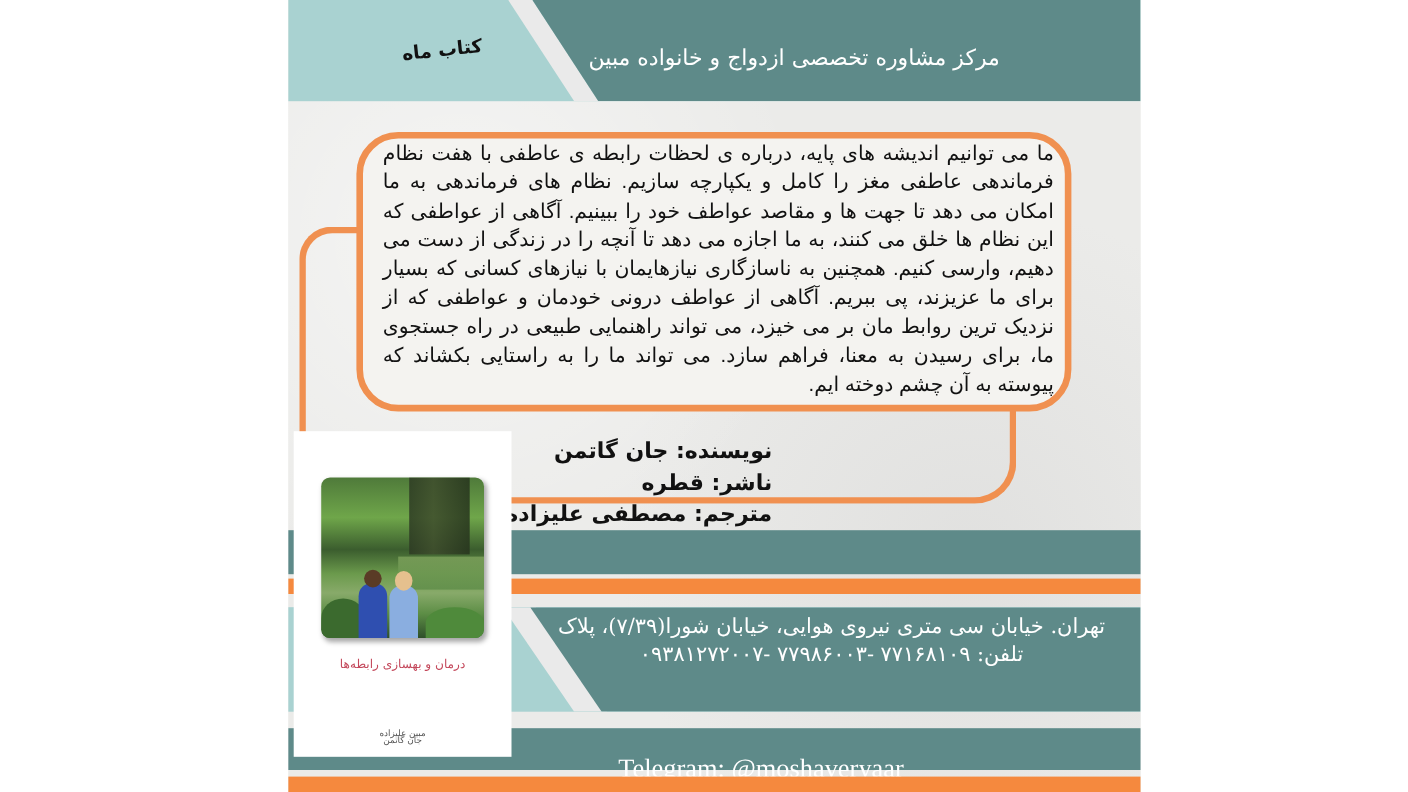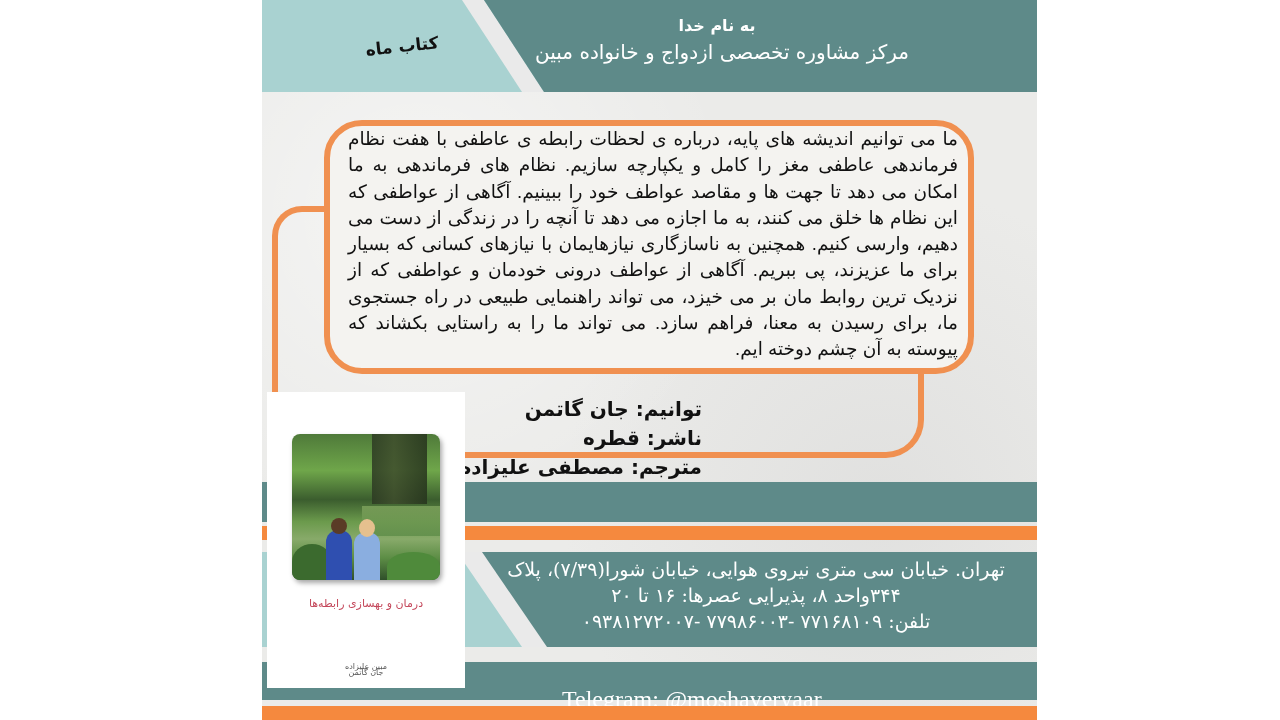--- a/index.html
+++ b/index.html
@@ -56,47 +56,45 @@
   .cover-translator { position: absolute; left: 0; top: 270px; width: 198px; text-align: center; color: #555; font-size: 8px; direction: rtl; }
 </style>
 </head>
 <body>
 
 <div class="poster">
 
   <div class="header-light"></div>
   <div class="header-white-strip"></div>
   <div class="header-dark"></div>
-  <div class="header-sub">به نام خدا</div>
   <div class="header-title">مرکز مشاوره تخصصی ازدواج و خانواده مبین</div>
   <div class="book-of-month">کتاب ماه</div>
 
   <div class="box-back-left"></div>
   <div class="box-back"></div>
   <div class="box-main"></div>
   <div class="box-text">ما می توانیم اندیشه های پایه، درباره ی لحظات رابطه ی عاطفی با هفت نظام فرماندهی عاطفی مغز را کامل و یکپارچه سازیم. نظام های فرماندهی به ما امکان می دهد تا جهت ها و مقاصد عواطف خود را ببینیم. آگاهی از عواطفی که این نظام ها خلق می کنند، به ما اجازه می دهد تا آنچه را در زندگی از دست می دهیم، وارسی کنیم. همچنین به ناسازگاری نیازهایمان با نیازهای کسانی که بسیار برای ما عزیزند، پی ببریم. آگاهی از عواطف درونی خودمان و عواطفی که از نزدیک ترین روابط مان بر می خیزد، می تواند راهنمایی طبیعی در راه جستجوی ما، برای رسیدن به معنا، فراهم سازد. می تواند ما را به راستایی بکشاند که پیوسته به آن چشم دوخته ایم.</div>
 
   <div class="band-teal-1"></div>
   <div class="band-orange-1"></div>
 
   <div class="contact-light"></div>
   <div class="contact-white-strip"></div>
   <div class="contact-dark"></div>
   <div class="contact-text">
     <div>تهران. خیابان سی متری نیروی هوایی، خیابان شورا(۷/۳۹)، پلاک</div>
-    <div>۳۴۴واحد ۸، پذیرایی عصرها: ۱۶ تا ۲۰</div>
     <div>تلفن: ۷۷۱۶۸۱۰۹ -۷۷۹۸۶۰۰۳ -۰۹۳۸۱۲۷۲۰۰۷</div>
   </div>
 
   <div class="band-teal-2"></div>
   <div class="telegram">Telegram:  @moshaveryaar</div>
   <div class="band-orange-2"></div>
 
   <div class="book-info">
-    <div>توانیم: جان گاتمن</div>
+    <div>نویسنده: جان گاتمن</div>
     <div>ناشر: قطره</div>
     <div>مترجم: مصطفی علیزاده</div>
   </div>
 
   <div class="cover">
     <div class="cover-photo">
       <div class="tree-dark"></div>
       <div class="pond"></div>
       <div class="bush"></div>
       <div class="bush-2"></div>

